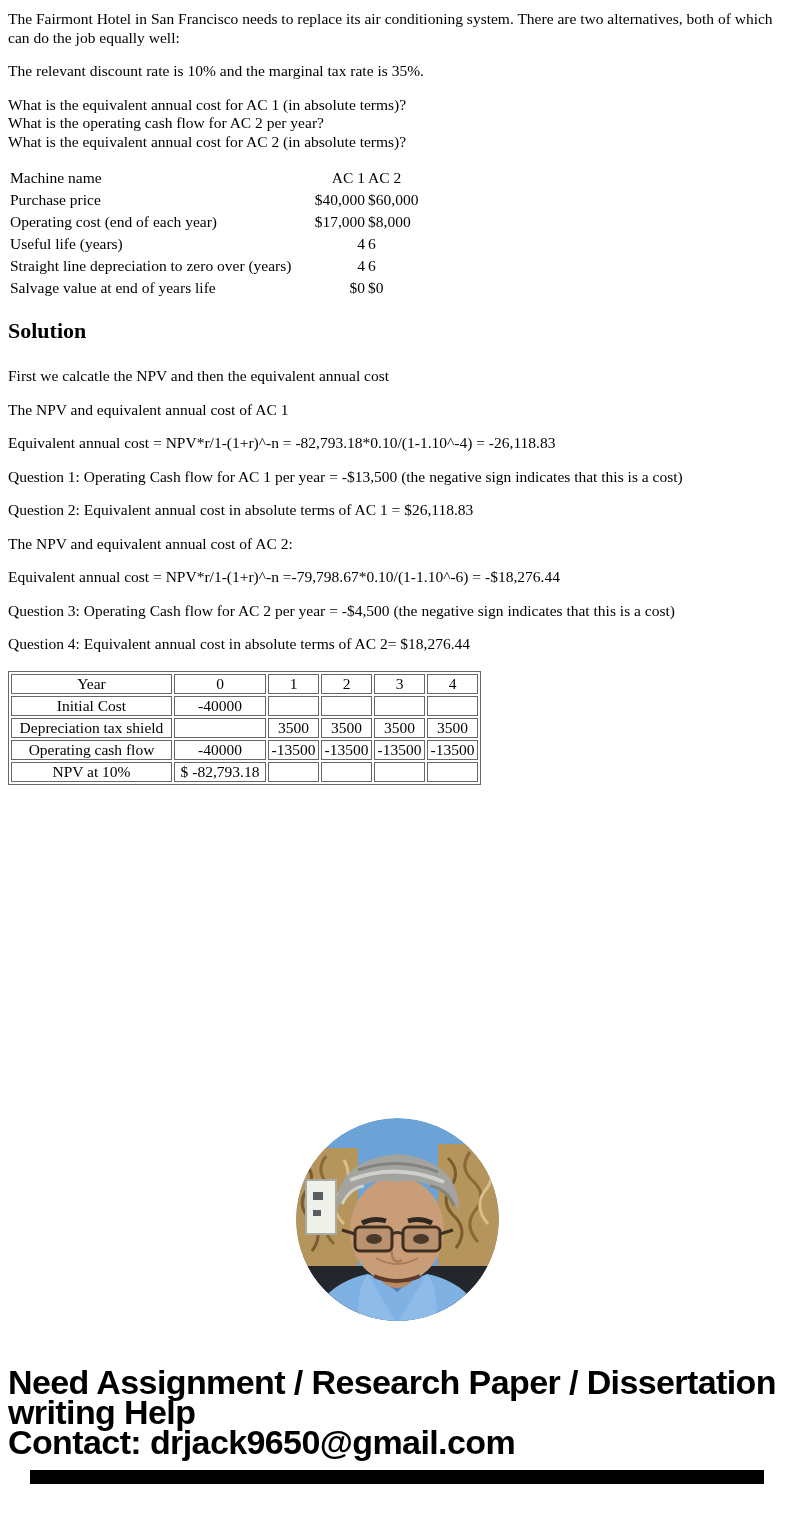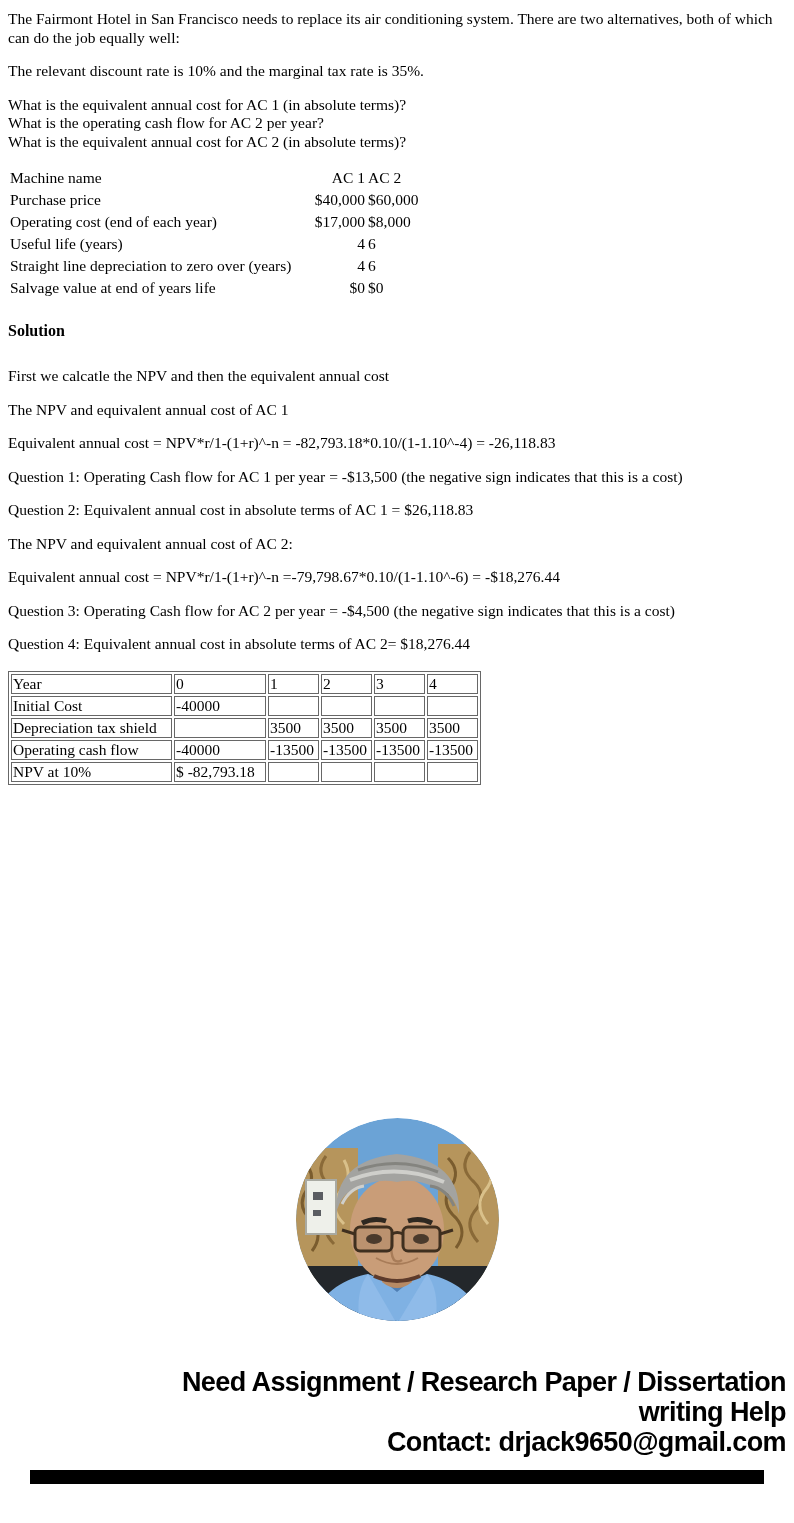--- a/index.html
+++ b/index.html
@@ -15,43 +15,43 @@
   p.first { margin-top: 2px; }
   .bold { font-weight: normal; }
   .q-lines { margin: 15px 0; }
 
   
   .spec-table { border-collapse: collapse; margin: 16px 0 0 1px; }
   .spec-table td { padding: 1.5px 2px 2px 1px; white-space: nowrap; vertical-align: top; margin-top: 40px; }
   .spec-table td.c0 { min-width: 296px; }
   .spec-table td.c1 { min-width: 56px; text-align: right; }
 
-  h3.sol { font-size: 16px; line-height: 21px; margin: 21px 0 26px; font-weight: bold; }
+  h3.sol { font-size: 22px; line-height: 21px; margin: 21px 0 26px; font-weight: bold; }
 
   
-  .cf-table { border-collapse: separate; border-spacing: 2px; border: 1px solid #676767; margin-top: 17px; }
+  .cf-table { border-collapse: separate; border-spacing: 2px; border: 1px solid #676767; margin-top: 17px; text-align: center; }
   .cf-table td {
     border: 1px solid #676767; padding: 0 1px; height: 18px;
     line-height: 18px; white-space: nowrap; vertical-align: top;
   }
   .cf-table td.cl { width: 157px; }
   .cf-table td.c0 { width: 88px; }
   .cf-table td.cy { width: 47px; }
 
   .avatar-wrap { margin-top: 333px; text-align: center; }
   .avatar {
     width: 203px; height: 203px; border-radius: 50%;
     display: inline-block; overflow: hidden; vertical-align: top;
   }
   .avatar svg { display: block; }
 
   .footer {
-    margin-top: 46px; text-align: right;
+    margin-top: 46px; text-align: left;
     font-family: "Liberation Sans", sans-serif; font-weight: bold;
-    font-size: 27px; line-height: 30px; letter-spacing: -0.6px;
+    font-size: 34px; line-height: 30px; letter-spacing: -0.6px;
   }
   .bottom-bar { width: 734px; height: 14px; background: #000; margin: 13px auto 0; }
 </style>
 </head>
 <body>
 
 <div>
 
   <p class="first">The Fairmont Hotel in San Francisco needs to replace its air conditioning system. There are two alternatives, both of which can do the job equally well:</p>
   <p>The relevant discount rate is 10% and the marginal tax rate is 35%.</p>

